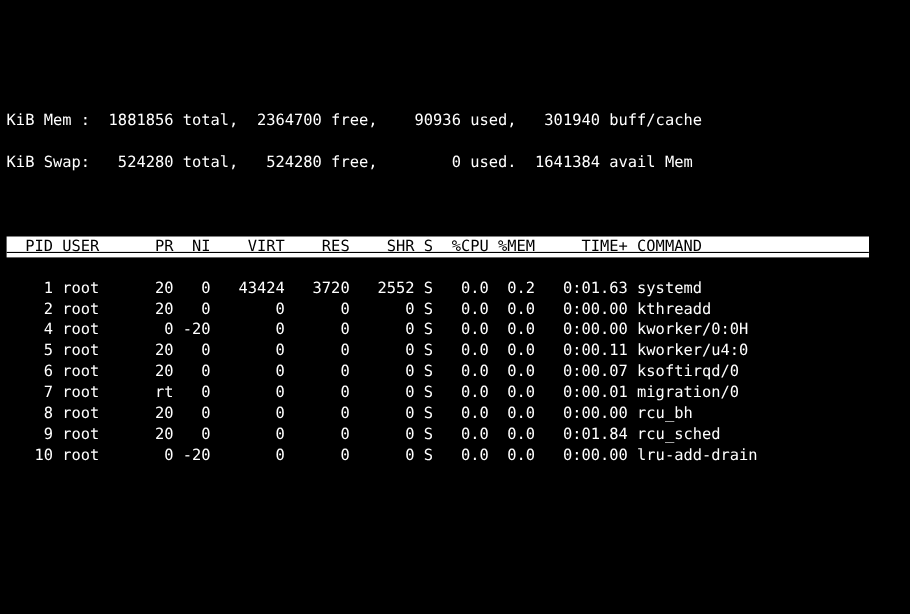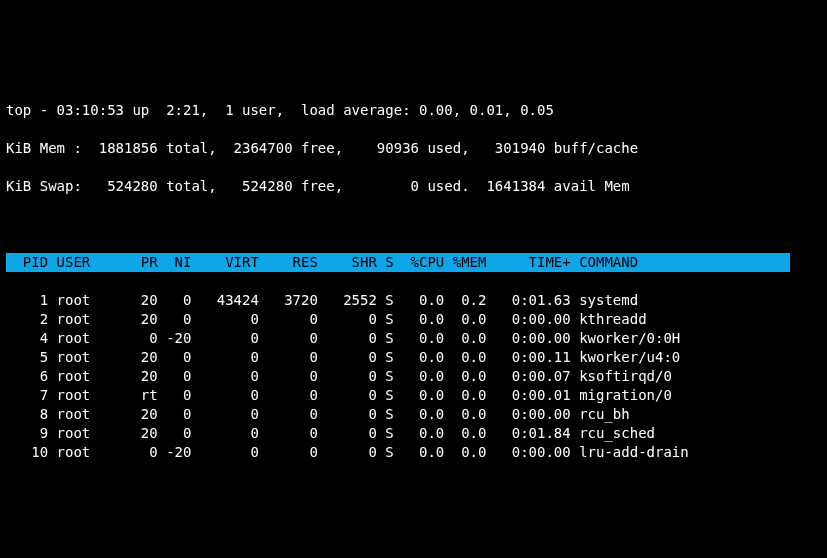--- a/index.html
+++ b/index.html
@@ -8,33 +8,33 @@
     background: #000;
     color: #fff;
     font-family: "Menlo", "Consolas", "DejaVu Sans Mono", monospace;
     font-size: 14px;
     line-height: 19px;
     white-space: pre;
     width: 827px;
     box-sizing: border-box;
   }
   .col-header {
-    background: #0ea5e9;
+    background: #ffffff;
     color: #000;
     display: inline-block;
+    text-decoration: underline;
   }
   .spacer { height: 19px; }
 </style>
 </head>
 <body>
 
 
 
 <div>
-<div>top - 03:10:53 up  2:21,  1 user,  load average: 0.00, 0.01, 0.05</div>
 <div>KiB Mem :  1881856 total,  2364700 free,    90936 used,   301940 buff/cache</div>
 <div>KiB Swap:   524280 total,   524280 free,        0 used.  1641384 avail Mem</div>
 <div class="spacer"></div>
 <div><span class="col-header">  PID USER      PR  NI    VIRT    RES    SHR S  %CPU %MEM     TIME+ COMMAND                  </span></div>
 <div id="process-rows"><div>    1 root      20   0   43424   3720   2552 S   0.0  0.2   0:01.63 systemd</div><div>    2 root      20   0       0      0      0 S   0.0  0.0   0:00.00 kthreadd</div><div>    4 root       0 -20       0      0      0 S   0.0  0.0   0:00.00 kworker/0:0H</div><div>    5 root      20   0       0      0      0 S   0.0  0.0   0:00.11 kworker/u4:0</div><div>    6 root      20   0       0      0      0 S   0.0  0.0   0:00.07 ksoftirqd/0</div><div>    7 root      rt   0       0      0      0 S   0.0  0.0   0:00.01 migration/0</div><div>    8 root      20   0       0      0      0 S   0.0  0.0   0:00.00 rcu_bh</div><div>    9 root      20   0       0      0      0 S   0.0  0.0   0:01.84 rcu_sched</div><div>   10 root       0 -20       0      0      0 S   0.0  0.0   0:00.00 lru-add-drain</div></div>
 </div>
 
 
 
 

